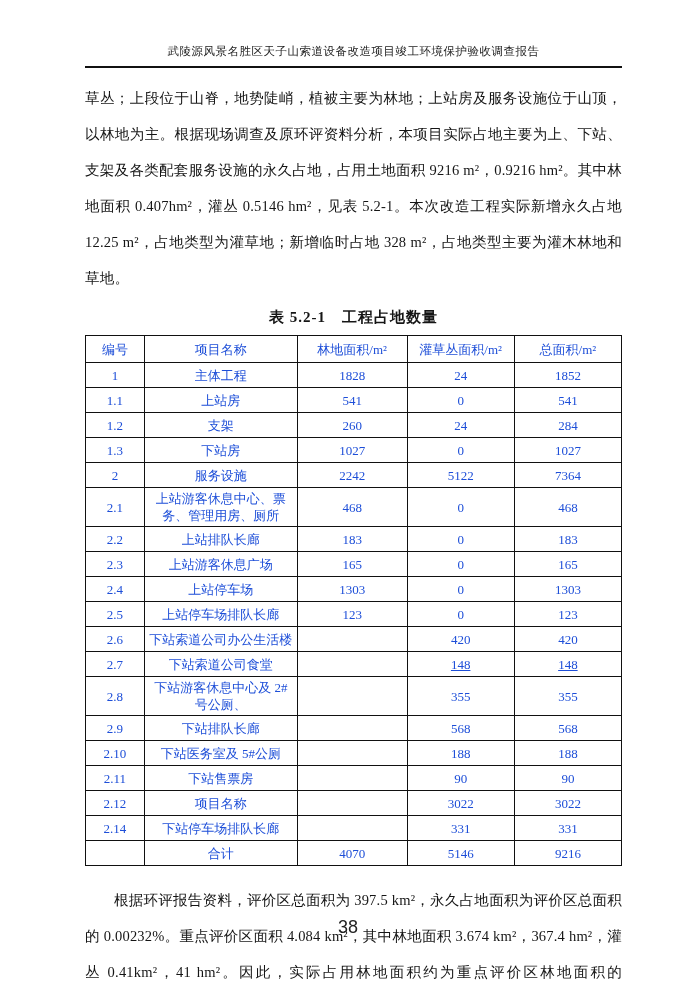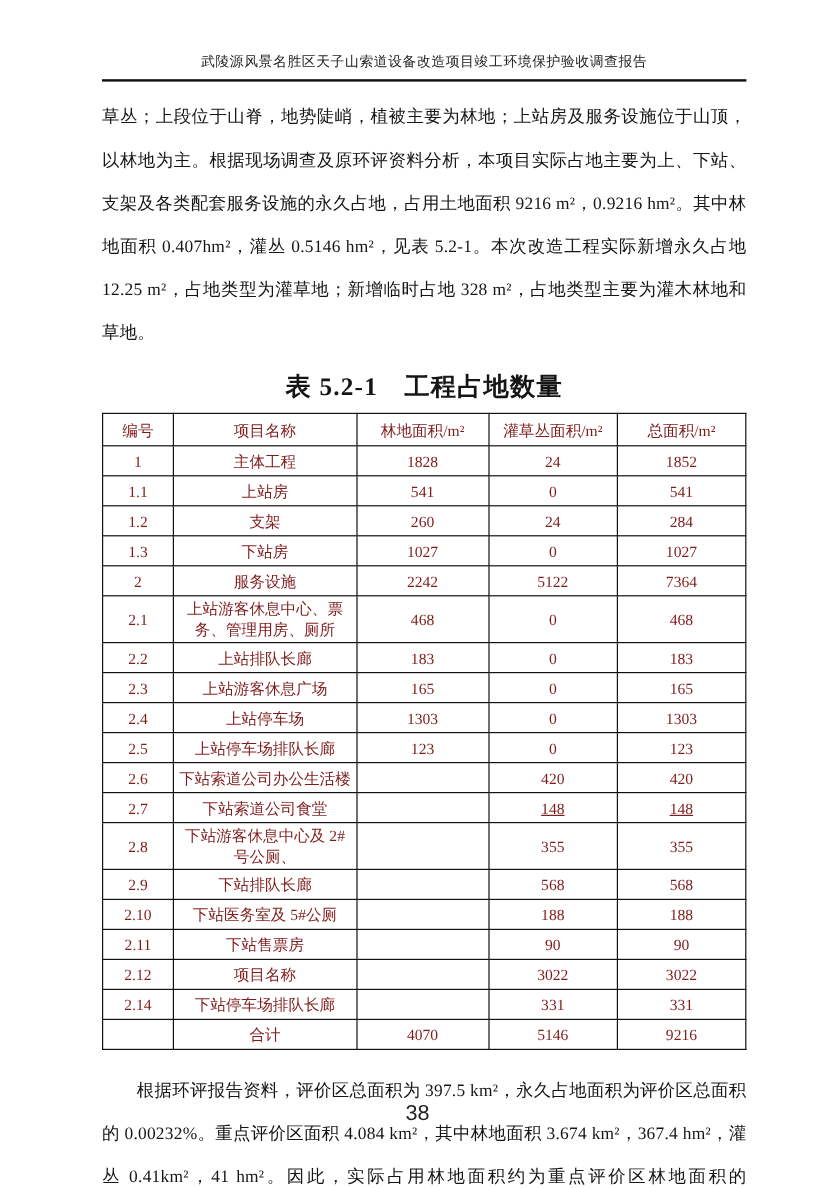--- a/index.html
+++ b/index.html
@@ -26,27 +26,27 @@
   .content{position:absolute;top:80px;left:85px;right:78px;}
 
   .para{
     margin:0;font-size:14.5px;line-height:36px;
     text-align:justify;text-justify:inter-ideograph;
     letter-spacing:.2px;
   }
   .para.indent{text-indent:2em;}
 
   .table-title{
-    text-align:center;font-weight:bold;font-size:21px;
+    text-align:center;font-weight:bold;font-size:15px;
     margin:12px 0 8px 0;letter-spacing:1px;
   }
 
   table.occupation{
     width:100%;border-collapse:collapse;table-layout:fixed;
-    font-size:13px;color:#7f1d1d;
+    font-size:13px;color:#1d4ed8;
   }
   table.occupation th, table.occupation td{
     border:1px solid #111;
     text-align:center;vertical-align:middle;
     padding:2px 4px;height:20px;line-height:17px;
     font-weight:normal;overflow:hidden;
   }
   table.occupation thead th{height:22px;}
   .u{text-decoration:underline;}
 

